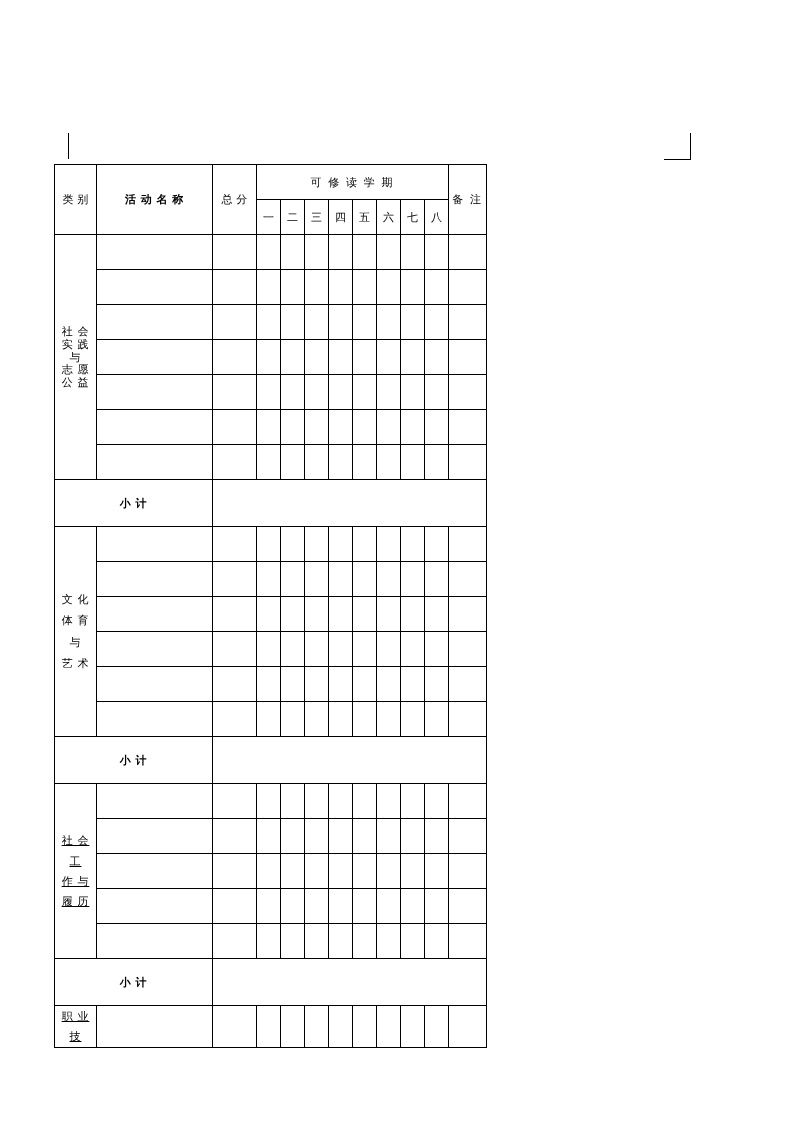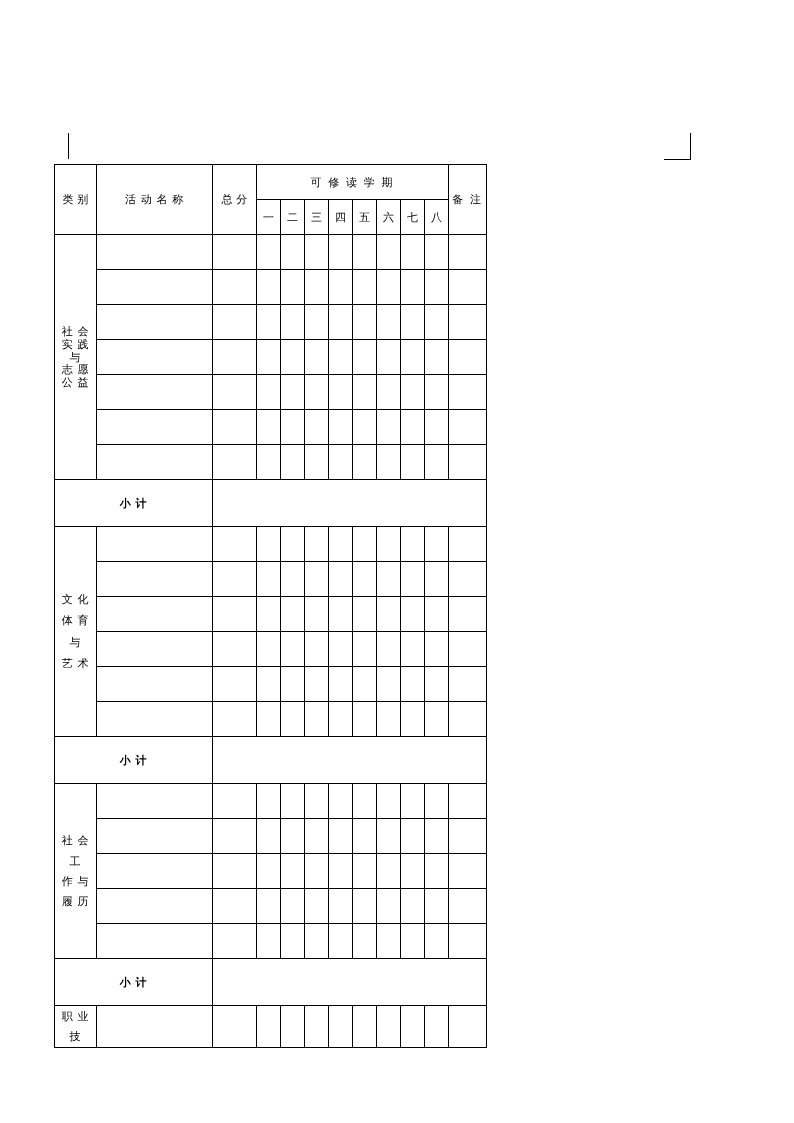--- a/index.html
+++ b/index.html
@@ -62,42 +62,42 @@
   col.c-cat   { width: 42px; }
   col.c-name  { width: 116px; }
   col.c-score { width: 44px; }
   col.c-sem   { width: 24px; }
   col.c-note  { width: 38px; }
 
   .hdr-cat, .hdr-name, .hdr-score, .hdr-sem-group, .hdr-note {
     font-size: 11px;
     letter-spacing: 0.5px;
   }
-  .hdr-name { letter-spacing: 1px; }
+  .hdr-name { letter-spacing: 1px; font-weight: bold; }
   .hdr-sem-group { letter-spacing: 2px; }
   .hdr-note { letter-spacing: 2px; }
 
   .sem-num { font-size: 11px; }
 
   .row-tall td { height: 34px; margin-top: 12px; }
   .row-data td { height: 34px; }
   .row-sub  td { height: 46px; font-weight: bold; }
 
   .cat-cell {
     font-size: 11px;
     letter-spacing: 1px;
     line-height: 2.45;
     padding: 2px 0;
   }
   .cat-cell .cat-text {
     display: block;
     white-space: pre-line;
   }
   .cat-cell.compact .cat-text { line-height: 1.95; }
-  .cat-cell.tight .cat-text { line-height: 1.85; }
+  .cat-cell.tight .cat-text { line-height: 1.85; text-decoration: underline; }
 
   .subtotal-label {
     font-size: 11px;
     letter-spacing: 1px;
   }
 </style>
 </head>
 <body>
 
 <div class="crop-mark left"></div>

